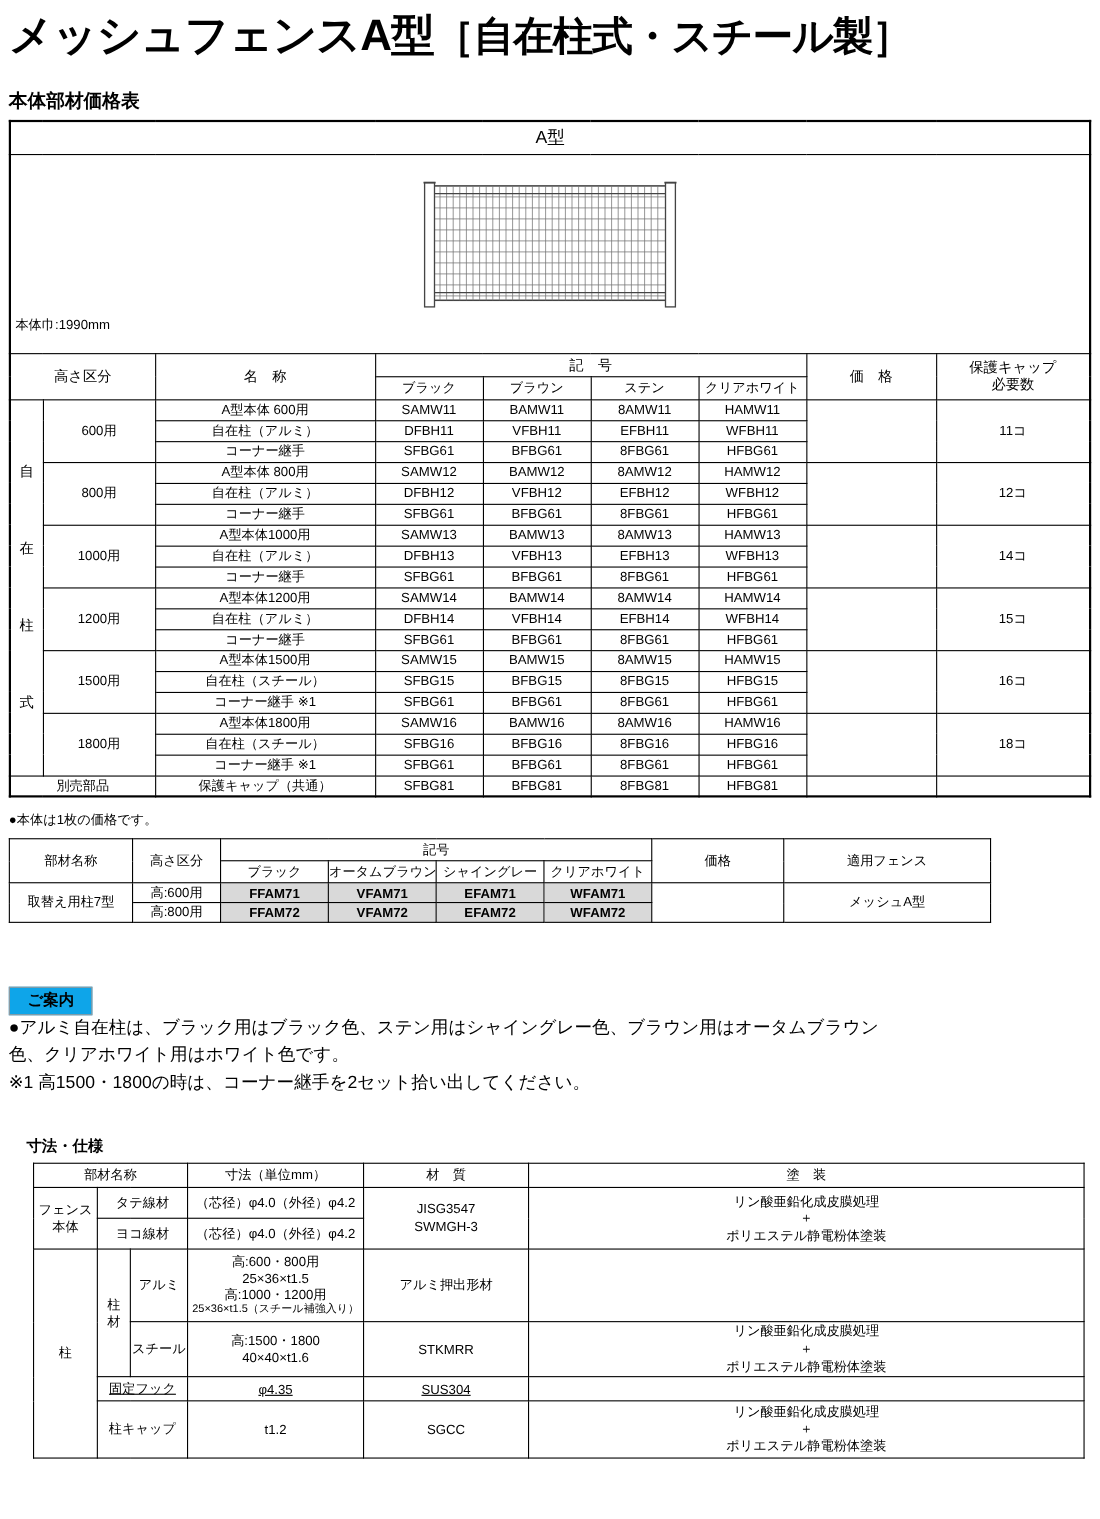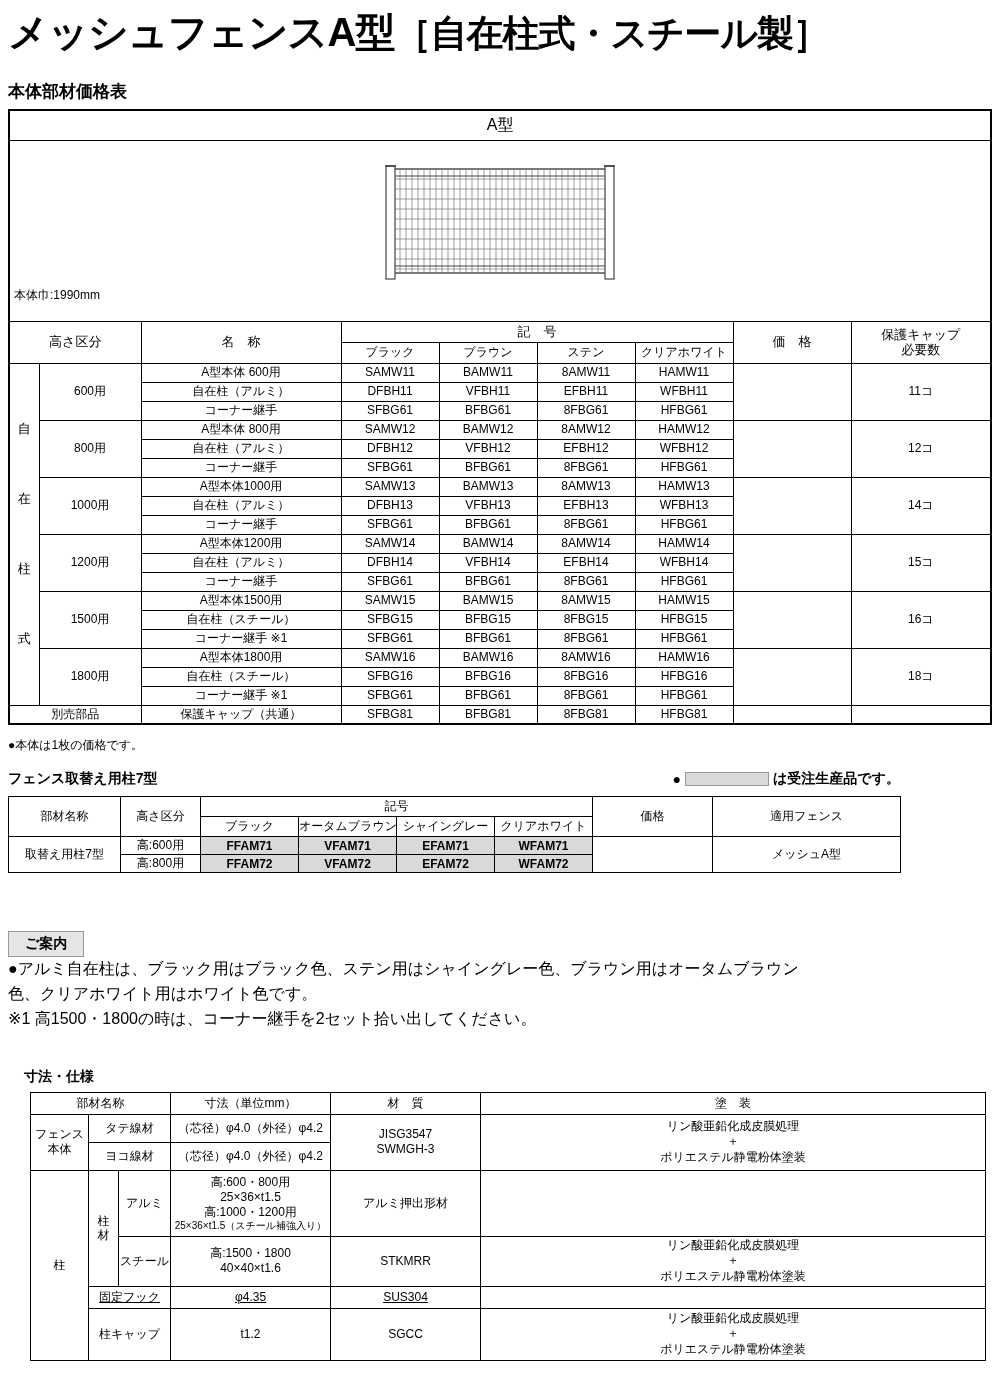--- a/index.html
+++ b/index.html
@@ -46,21 +46,21 @@
   .replace-table { width:892px; margin-top:8px; border:1px solid #000; }
   .replace-table th, .replace-table td {
     border:1px solid #000; text-align:center; vertical-align:middle;
     font-weight:normal; padding:0; overflow:hidden; white-space:nowrap;
   }
   .replace-table th { height:20px; font-size:12px; }
   .replace-table td { height:17px; font-size:12px; }
   .replace-table .code { font-weight:bold; background:#d9d9d9; }
 
   
-  .goannai { display:inline-block; margin-top:58px; background:#e5e5e5; border:1px solid #9a9a9a; font-size:14px; font-weight:bold; padding:3px 16px; }
+  .goannai { display:inline-block; margin-top:58px; background:#0ea5e9; border:1px solid #9a9a9a; font-size:14px; font-weight:bold; padding:3px 16px; }
   .notes { margin-top:0; font-size:16px; line-height:1.55; }
 
   
   .spec-heading { margin-top:36px; margin-left:16px; font-size:14px; font-weight:bold; }
   .spec-table { width:955px; margin:6px 0 0 22px; border:1px solid #000; }
   .spec-table th, .spec-table td {
     border:1px solid #000; text-align:center; vertical-align:middle;
     font-weight:normal; font-size:12px; padding:1px; overflow:hidden;
   }
   .spec-table th { height:22px; }
@@ -302,28 +302,20 @@
           <td class="code-cell">8FBG81</td>
           <td class="code-cell">HFBG81</td>
           <td class="price-cell"></td>
           <td class="caps-cell"></td>
         </tr>
       </tbody>
   </table>
 
   <div class="footnote">●本体は1枚の価格です。</div>
 
-  <div class="replace-head-row">
-    <div class="replace-heading">フェンス取替え用柱7型</div>
-    <div class="order-note">
-      <span>●</span>
-      <span class="swatch"></span>
-      <span>は受注生産品です。</span>
-    </div>
-  </div>
 
   <table class="replace-table">
     <colgroup>
       <col style="width:112px">
         <col style="width:80px">
       <col style="width:98px">
         <col style="width:98px">
         <col style="width:98px">
         <col style="width:98px">
       <col style="width:120px">

